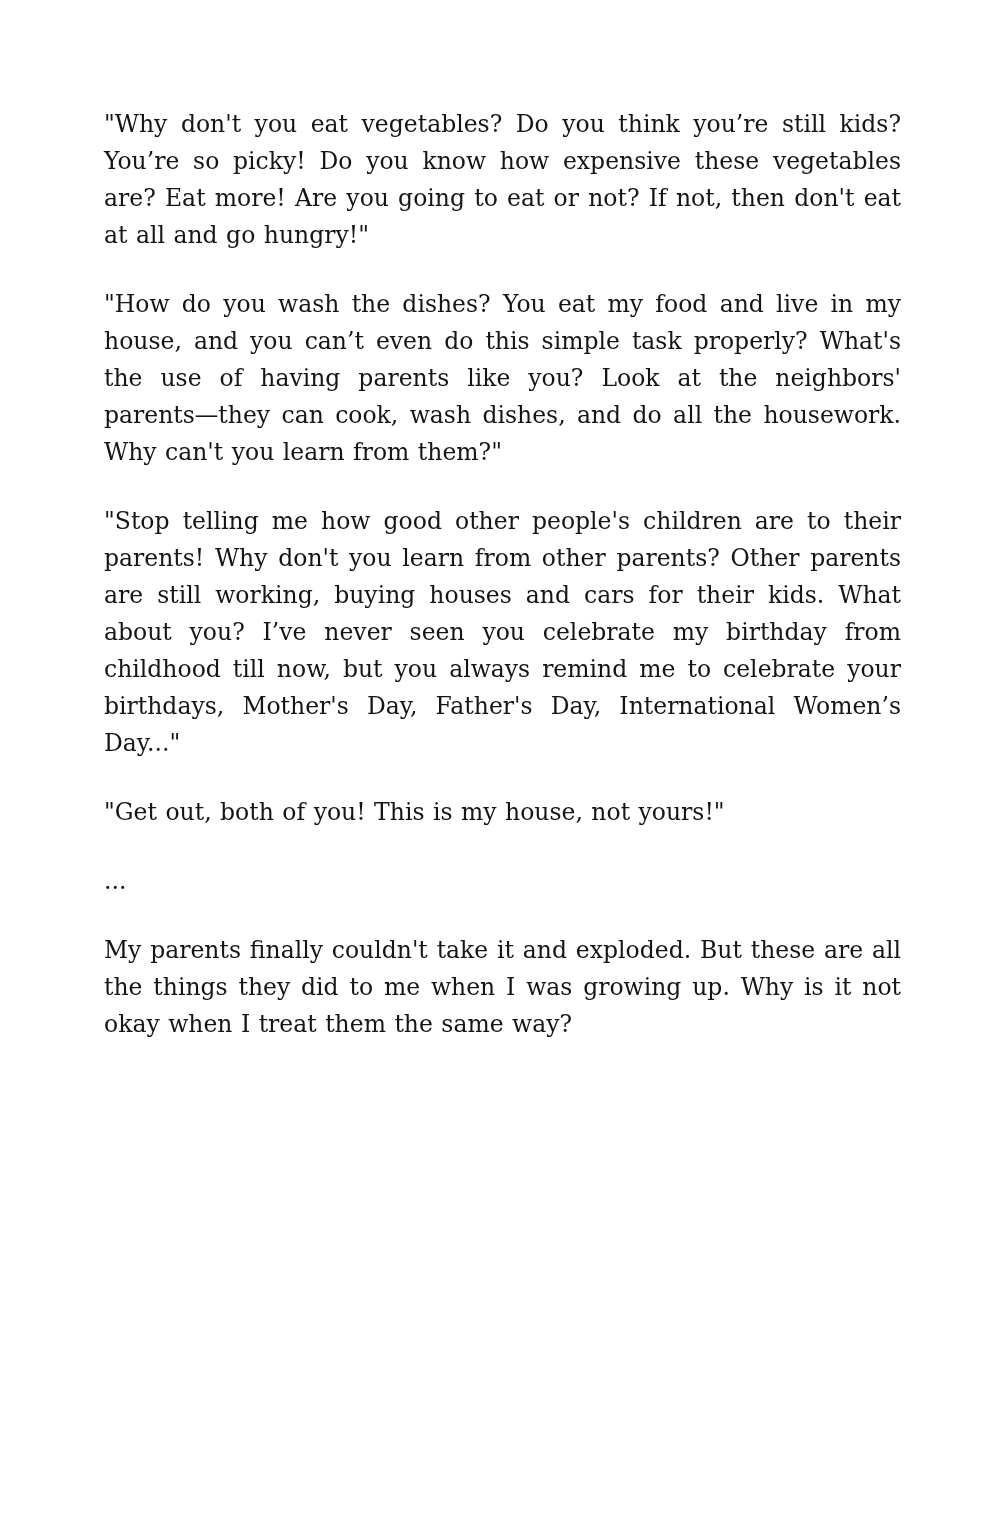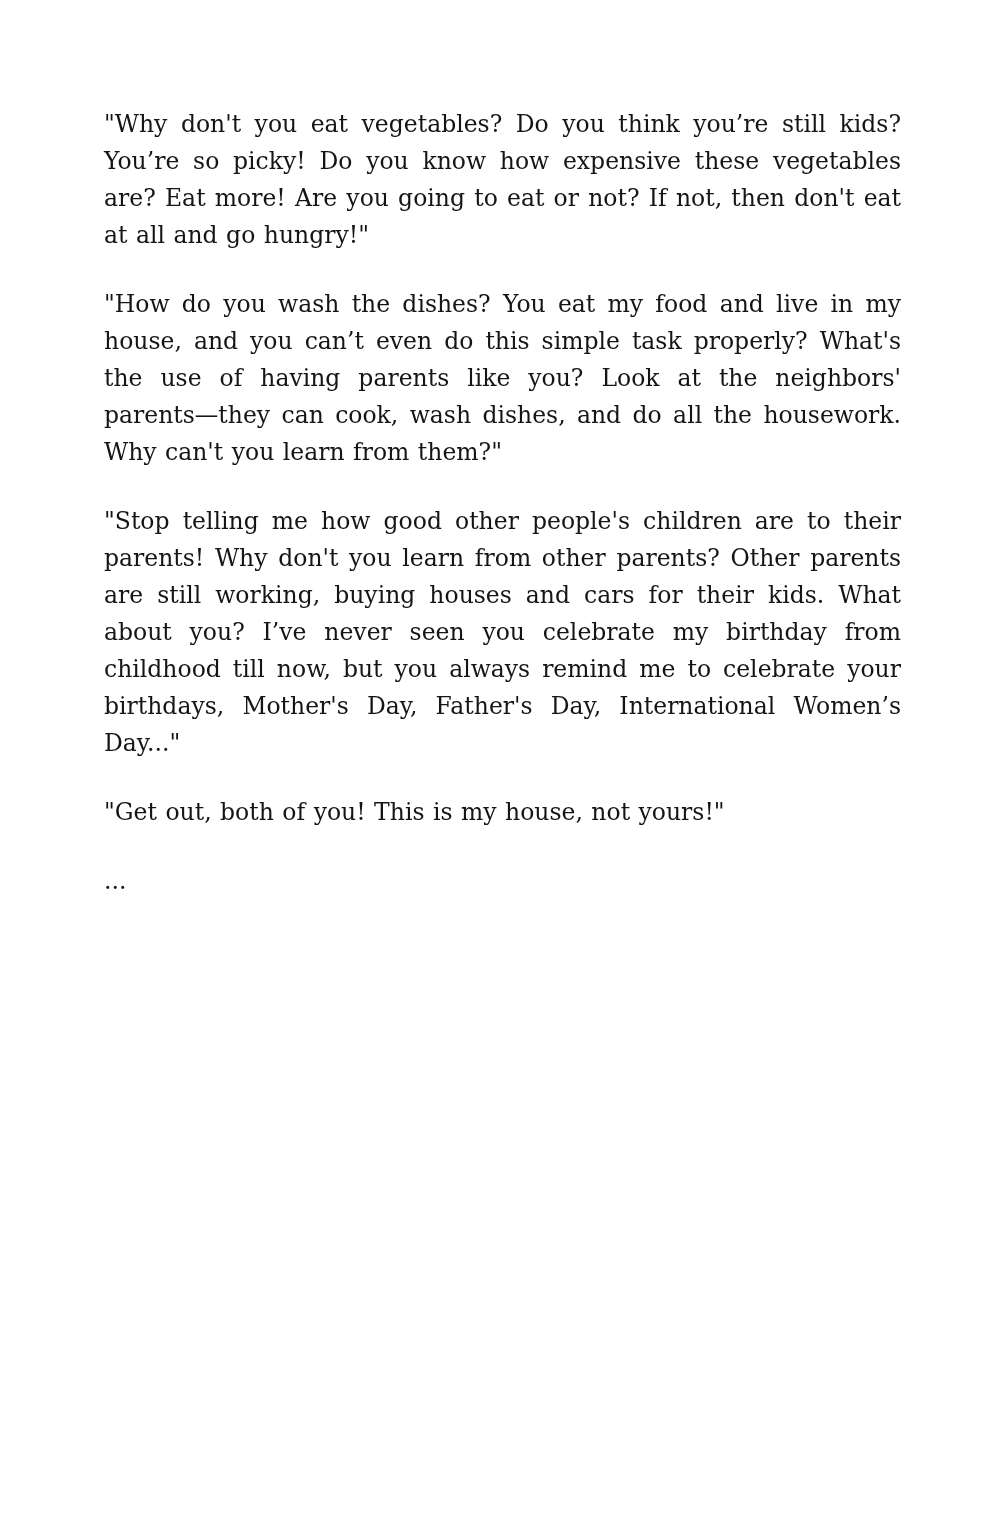--- a/index.html
+++ b/index.html
@@ -31,13 +31,14 @@
 </style>
 </head>
 <body>
 
 <div class="page">
   <p class="para">"Why don't you eat vegetables? Do you think you’re still kids? You’re so picky! Do you know how expensive these vegetables are? Eat more! Are you going to eat or not? If not, then don't eat at all and go hungry!"</p>
   <p class="para">"How do you wash the dishes? You eat my food and live in my house, and you can’t even do this simple task properly? What's the use of having parents like you? Look at the neighbors' parents—they can cook, wash dishes, and do all the housework. Why can't you learn from them?"</p>
   <p class="para">"Stop telling me how good other people's children are to their parents! Why don't you learn from other parents? Other parents are still working, buying houses and cars for their kids. What about you? I’ve never seen you celebrate my birthday from childhood till now, but you always remind me to celebrate your birthdays, Mother's Day, Father's Day, International Women’s Day..."</p>
   <p class="para">"Get out, both of you! This is my house, not yours!"</p>
   <p class="para ellipsis">...</p>
+  <p class="para">My parents finally couldn't take it and exploded. But these are all the things they did to me when I was growing up. Why is it not okay when I treat them the same way?</p>
 </div>
 
 </body></html>

